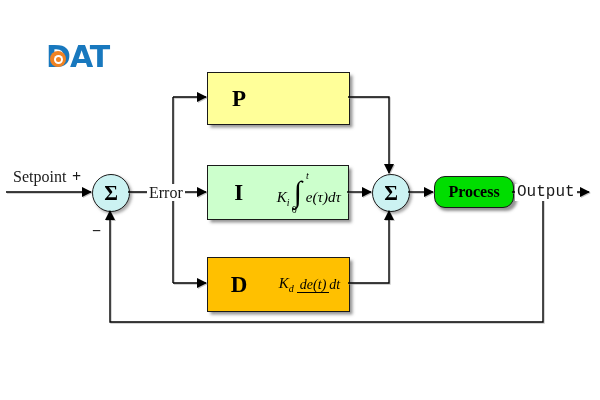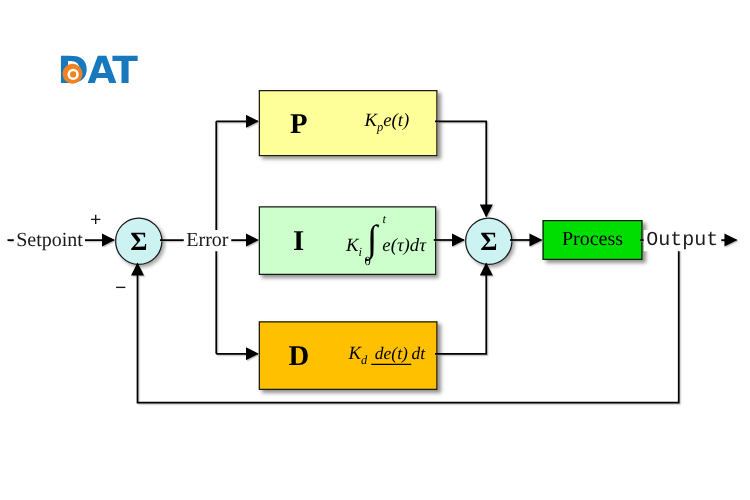--- a/index.html
+++ b/index.html
@@ -34,21 +34,21 @@
     display:flex;align-items:center;
     box-shadow:2.5px 2.5px 3px rgba(110,110,110,.75);
   }
   .block .letter{width:44%;text-align:center;font-weight:bold;font-size:23px;}
   .block .formula{flex:1;text-align:center;font-size:15px;font-style:italic;white-space:nowrap;}
   .block-p{left:207px;top:72px;width:141px;height:51px;background:var(--p-fill);}
   .block-i{left:207px;top:165px;width:140px;height:53px;background:var(--i-fill);}
   .block-d{left:207px;top:257px;width:141px;height:53px;background:var(--d-fill);}
   .block-process{
     left:434px;top:176px;width:78px;height:30px;background:var(--process-fill);
-    justify-content:center;font-weight:normal;font-size:16px;
+    justify-content:center;font-weight:bold;font-size:16px;border-radius:11px;
   }
   sub{font-size:10px;font-style:italic;}
   .int-wrap{position:relative;display:inline-block;font-style:normal;
     font-size:30px;line-height:0.9;padding:0 3px;margin:0 1px;}
   .int-up{position:absolute;top:-7px;right:-4px;font-size:10px;font-style:italic;}
   .int-lo{position:absolute;bottom:-9px;left:1px;font-size:10px;font-style:normal;}
   .frac{display:inline-block;vertical-align:middle;text-align:center;
     font-size:14px;line-height:1.15;margin-left:3px;}
   .frac .num{border-bottom:1.3px solid #000;padding:0 3px;}
   
@@ -60,21 +60,21 @@
     box-shadow:2px 2px 3px rgba(110,110,110,.6);
   }
   .summer-left{left:92px;top:174px;}
   .summer-right{left:372px;top:174px;}
   
   .lbl{
     position:absolute;z-index:3;background:#fff;
     font-size:16px;color:#1a1a1a;line-height:17px;padding:0 2px;
     white-space:nowrap;
   }
-  .lbl-setpoint{left:11px;top:184px;text-align:center;}
+  .lbl-setpoint{left:11px;top:168px;text-align:center;}
   .lbl-error{left:147px;top:184px;text-align:right;}
   .lbl-output{left:515px;top:184px;font-family:Liberation Mono, monospace;}
   .sign{position:absolute;z-index:3;font-size:16px;font-weight:bold;color:#1a1a1a;}
   .sign-plus{left:72px;top:168px;}
   .sign-minus{left:92px;top:222px;}
 </style>
 </head>
 <body>
 
 <div id="canvas">
@@ -109,21 +109,20 @@
 
   <div class="summer summer-left">
     <span>Σ</span>
   </div>
   <div class="summer summer-right">
     <span>Σ</span>
   </div>
 
   <div class="block block-p">
     <span class="letter">P</span>
-    <span class="formula"><i>K</i><sub>p</sub><i>e(t)</i></span>
   </div>
 
   <div class="block block-i">
     <span class="letter">I</span>
     <span class="formula"><i>K</i><sub>i</sub><span class="int-wrap"><span>∫</span><span class="int-up">t</span><span class="int-lo">0</span></span><i>e(τ)dτ</i></span>
   </div>
 
   <div class="block block-d">
     <span class="letter">D</span>
     <span class="formula"><i>K</i><sub>d</sub><span class="frac"><span class="num">de(t)</span><span class="den">dt</span></span></span>

